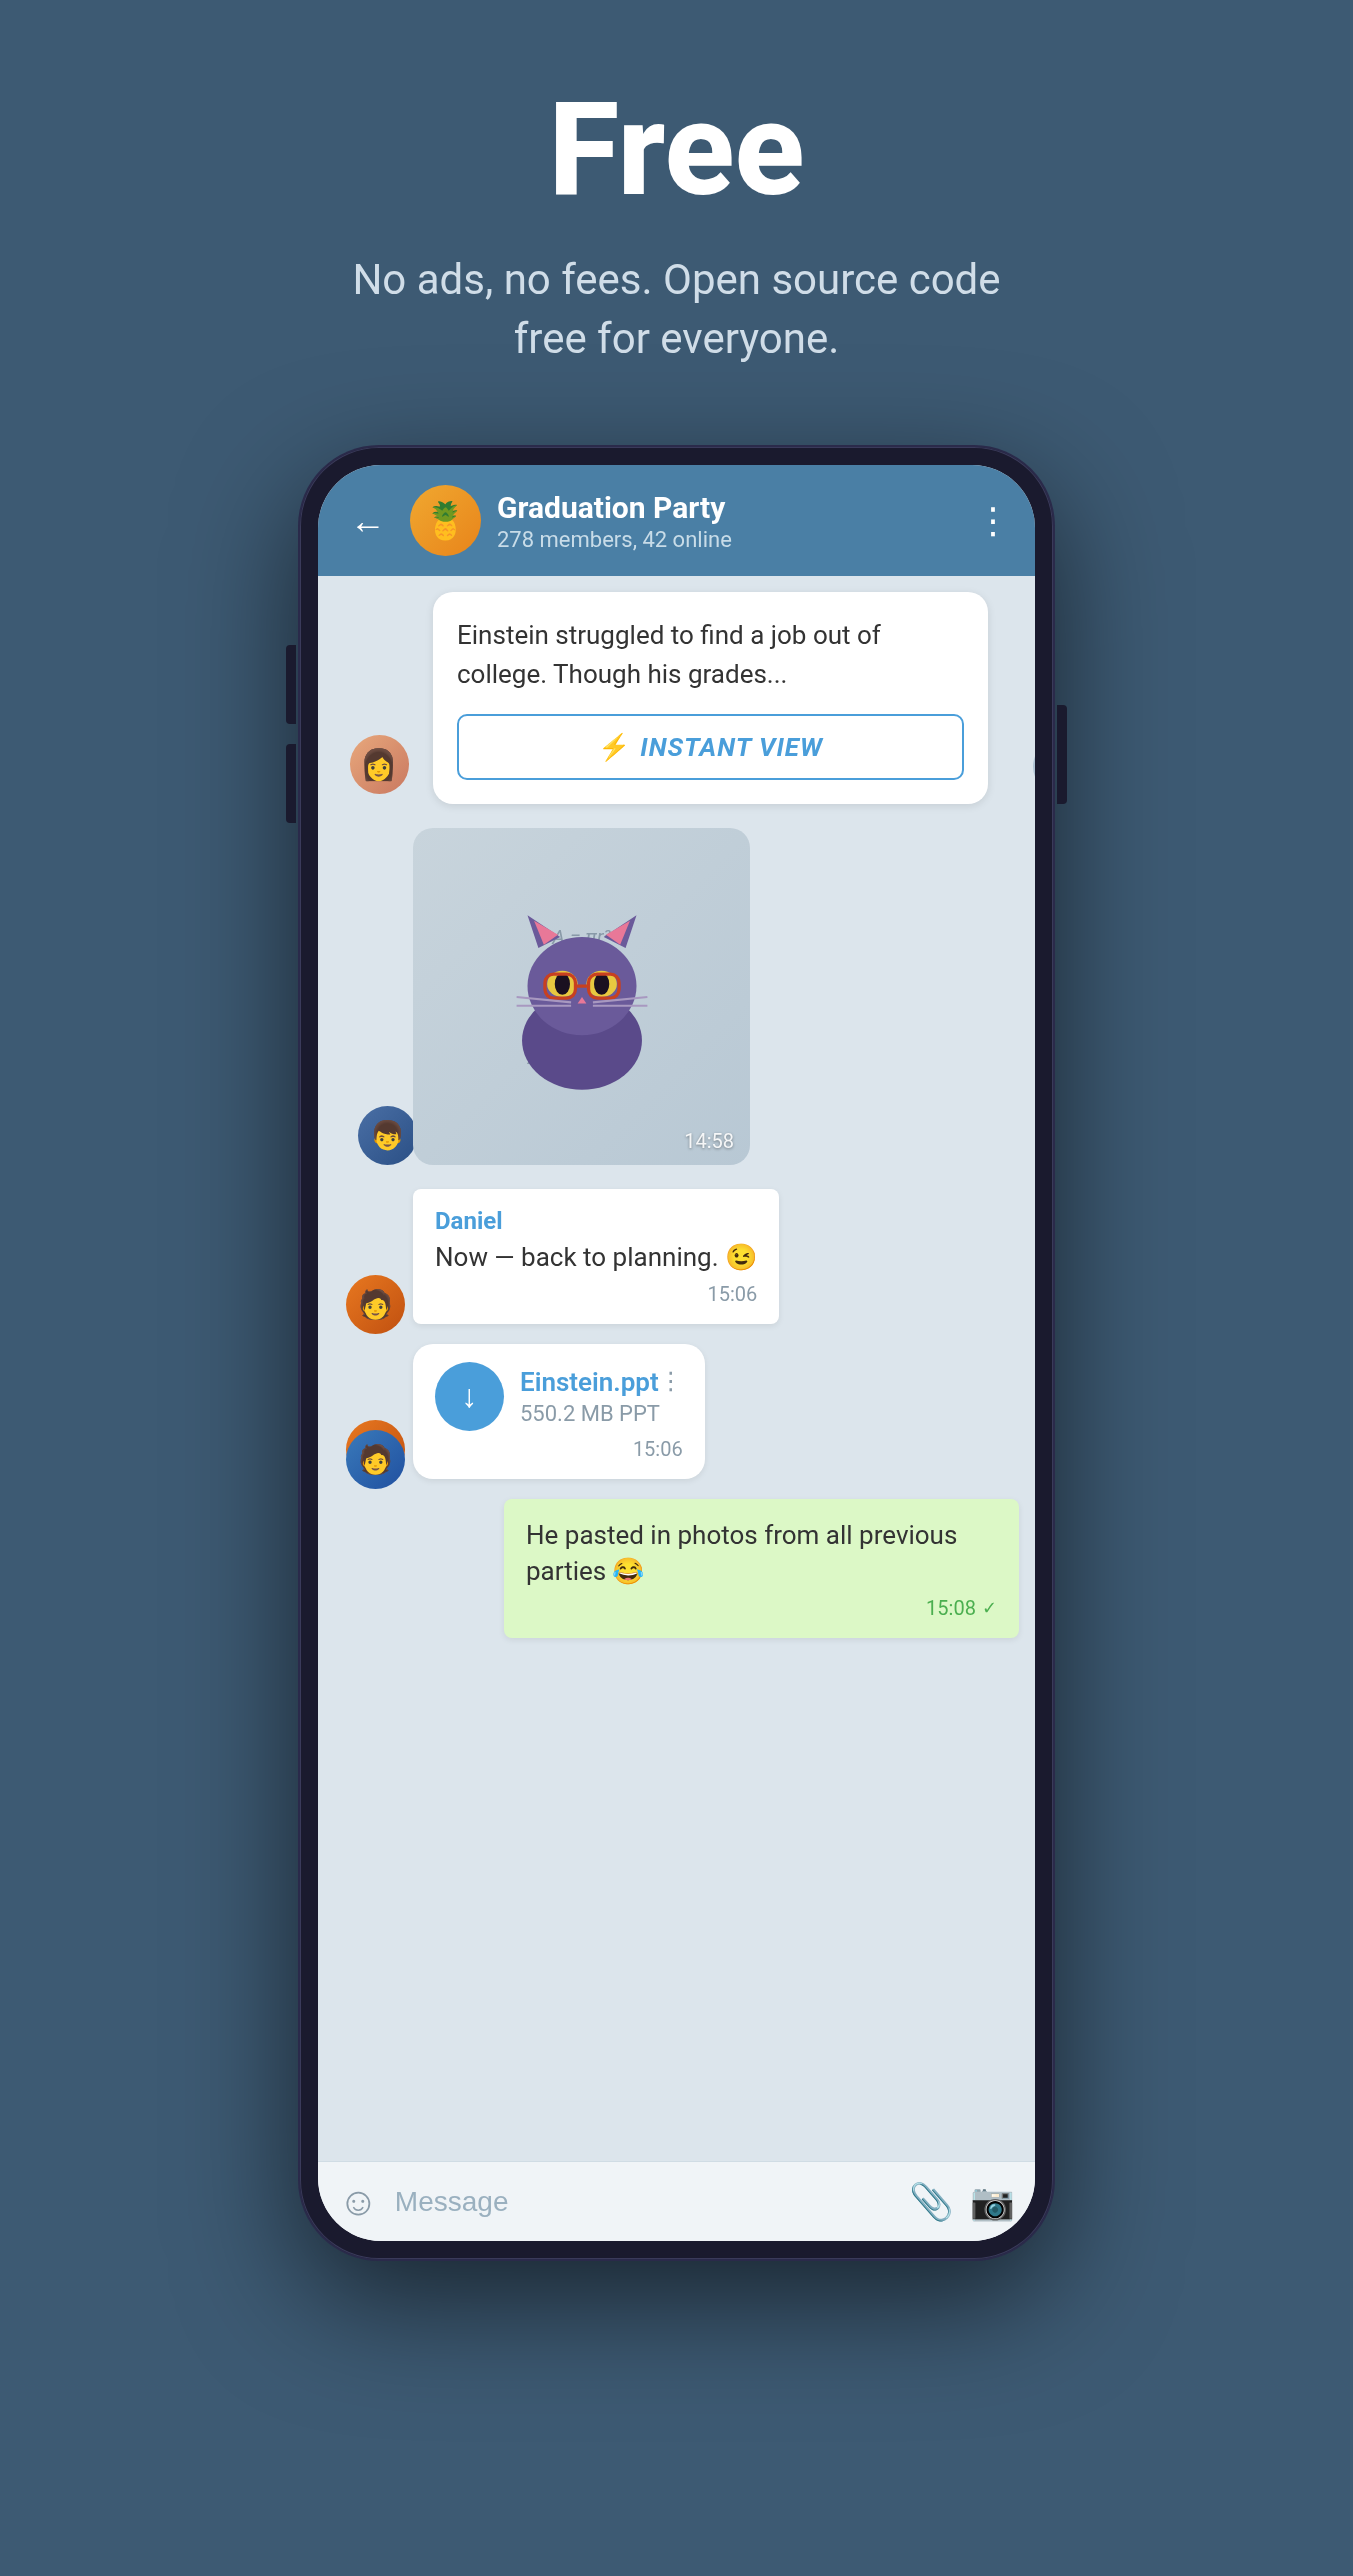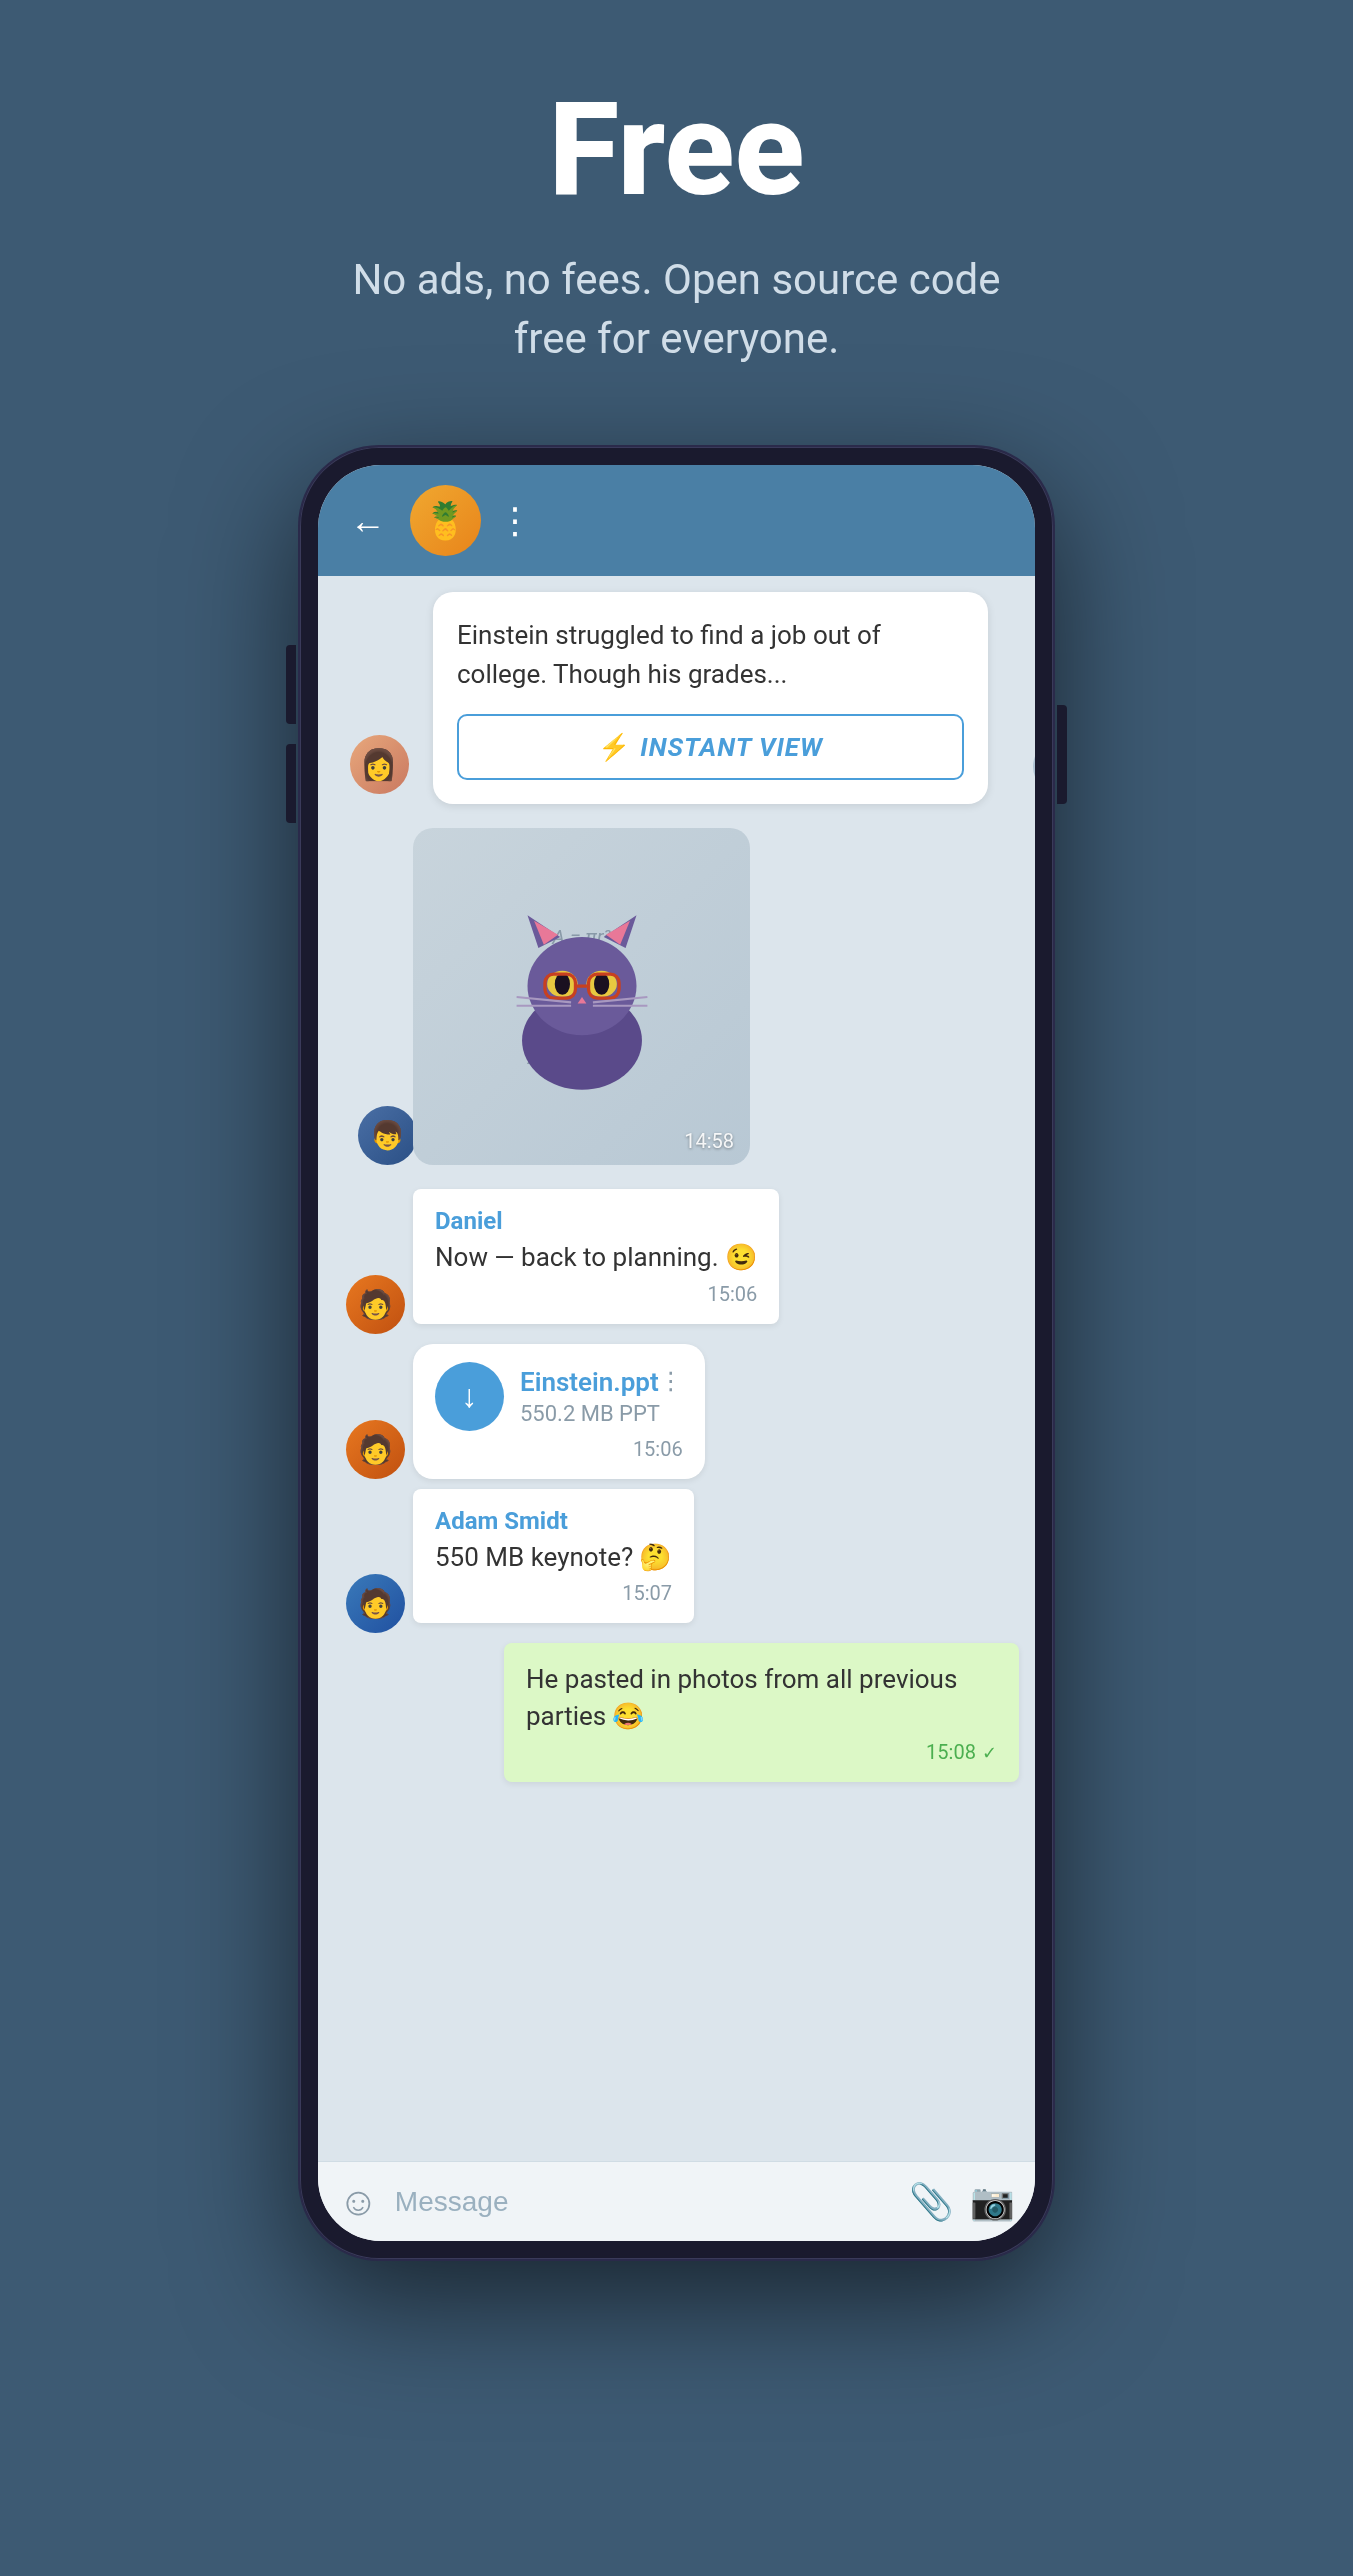--- a/index.html
+++ b/index.html
@@ -485,20 +485,24 @@
 </div>
 
 <div class="phone-wrapper">
   <div class="phone-outer">
     <div class="phone-screen">
 
       <div class="chat-header">
         <span class="back-button">←</span>
         <div class="group-avatar">
           <span>🍍</span>
+        </div>
+        <div class="group-info">
+          <div class="group-name">Graduation Party</div>
+          <div class="group-members">278 members, 42 online</div>
         </div>
         <span class="header-menu">⋮</span>
       </div>
 
       <div class="chat-body">
 
         <div style="position:relative; margin-bottom:24px;">
           <div class="user-avatar avatar-girl" style="bottom:10px; left:16px; position:absolute;">
 
             <span style="font-size:30px;">👩</span>
@@ -601,27 +605,20 @@
             </div>
           </div>
         </div>
 
         <div class="message-row left">
           <div style="position:absolute; left:12px; bottom:0;">
             <div class="row-avatar avatar-blue-cap">
               <span style="font-size:28px;">🧑</span>
             </div>
           </div>
-          <div class="chat-message">
-            <div class="msg-sender">Adam Smidt</div>
-            <div class="msg-text">550 MB keynote? 🤔</div>
-            <div class="msg-meta">
-              <span class="msg-time">15:07</span>
-            </div>
-          </div>
         </div>
 
         <div class="message-row right">
           <div class="chat-message right">
             <div class="msg-text">He pasted in photos from all previous parties 😂</div>
             <div class="msg-meta">
               <span class="msg-time green">15:08</span>
               <span class="check-mark">✓</span>
             </div>
           </div>

